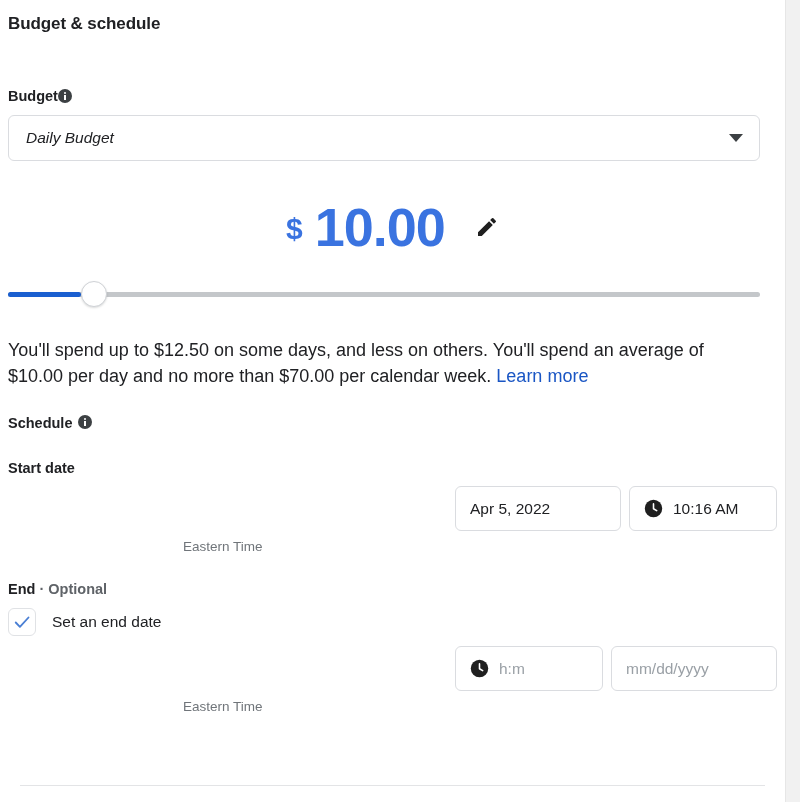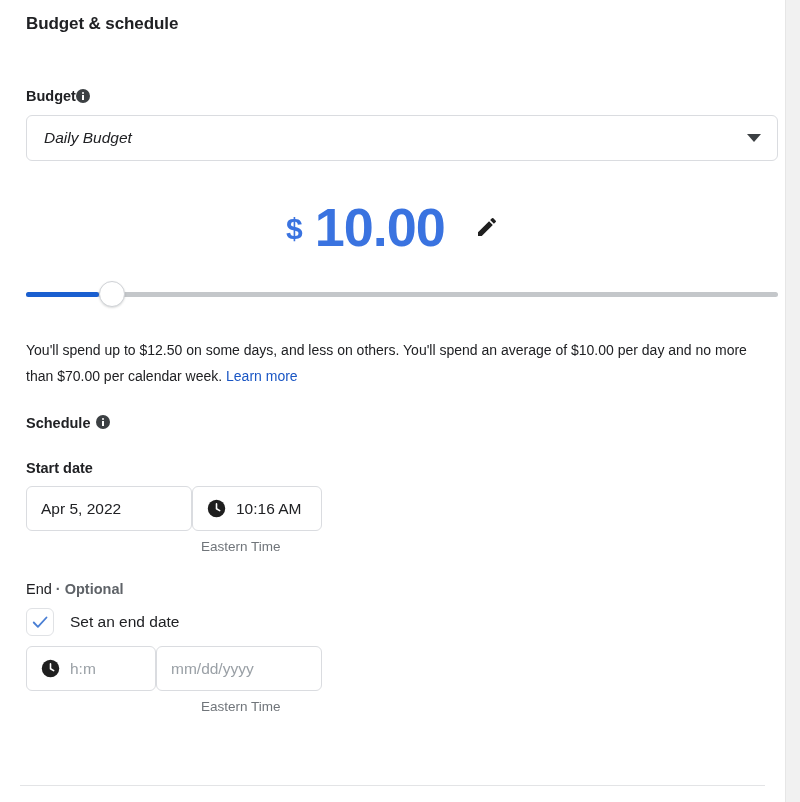--- a/index.html
+++ b/index.html
@@ -29,21 +29,21 @@
     border-left: 1px solid #e6e6e6;
     box-sizing: border-box;
   }
   .content {
     position: absolute;
     top: 0;
     left: 0;
     width: 785px;
     height: 802px;
     box-sizing: border-box;
-    padding: 0 26px;
+    padding: 0 8px;
   }
 
   .section-title {
     font-size: 17px;
     font-weight: bold;
     color: #202124;
     letter-spacing: -0.1px;
     margin: 14px 0 0 0;
     padding: 0;
   }
@@ -185,21 +185,21 @@
     border: 1px solid #cfd2d6;
     box-shadow: 0 1px 2px rgba(60,64,67,0.18);
     cursor: pointer;
     box-sizing: border-box;
   }
 
   
   .helper-text {
     margin-top: 30px;
     width: 752px;
-    font-size: 14px;
+    font-size: 18px;
     line-height: 26px;
     color: #202124;
   }
   .learn-more {
     color: #1a56c4;
     text-decoration: none;
     cursor: pointer;
   }
 
   
@@ -212,37 +212,39 @@
   .sub-label {
     font-size: 14.5px;
     font-weight: bold;
     color: #202124;
     margin-top: 29px;
   }
 
   .input-row {
     display: flex;
     align-items: center;
+    gap: 8px;
     margin-top: 10px;
+    justify-content: flex-end;
   }
   .text-input {
     box-sizing: border-box;
     height: 45px;
     border: 1px solid #dadce0;
     border-radius: 6px;
     background: #fff;
     display: flex;
     align-items: center;
     padding: 0 14px;
     font-size: 15.5px;
     color: #202124;
     cursor: text;
   }
   .date-input { width: 166px; }
-  .time-input { width: 130px; gap: 10px; }
+  .time-input { width: 148px; gap: 10px; }
   .placeholder { color: #9aa0a6; }
 
   .clock-icon {
     width: 19px;
     height: 19px;
     flex: 0 0 auto;
     display: block;
   }
 
   .tz-note {
@@ -251,21 +253,21 @@
     margin-top: 8px;
     margin-left: 175px;
   }
 
   
   .end-label {
     margin-top: 27px;
     font-size: 14.5px;
     color: #202124;
   }
-  .end-label .strong { font-weight: normal; }
+  .end-label .strong { font-weight: bold; }
   .end-label .opt { font-weight: bold; color: #5f6368; }
   .end-label .dot { color: #5f6368; font-weight: bold; }
 
   .checkbox-row {
     display: flex;
     align-items: center;
     gap: 16px;
     margin-top: 11px;
     cursor: pointer;
   }

